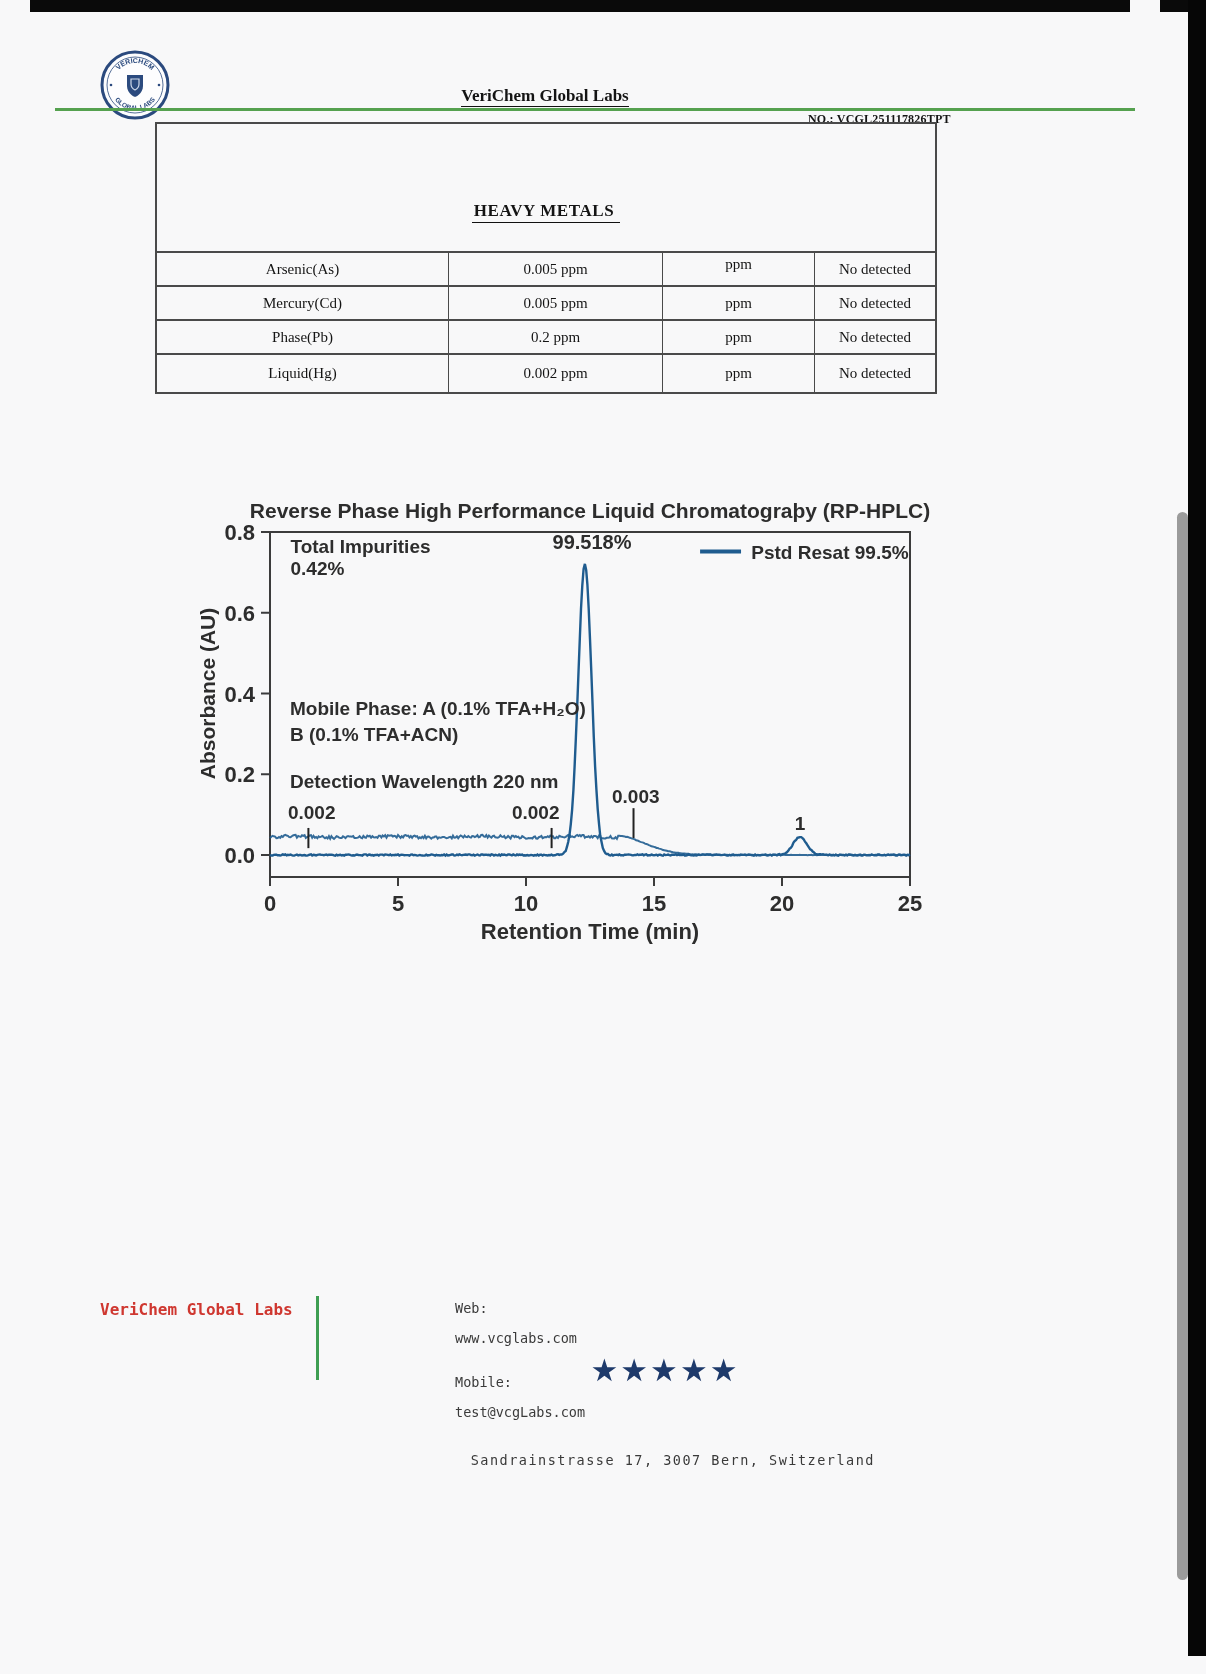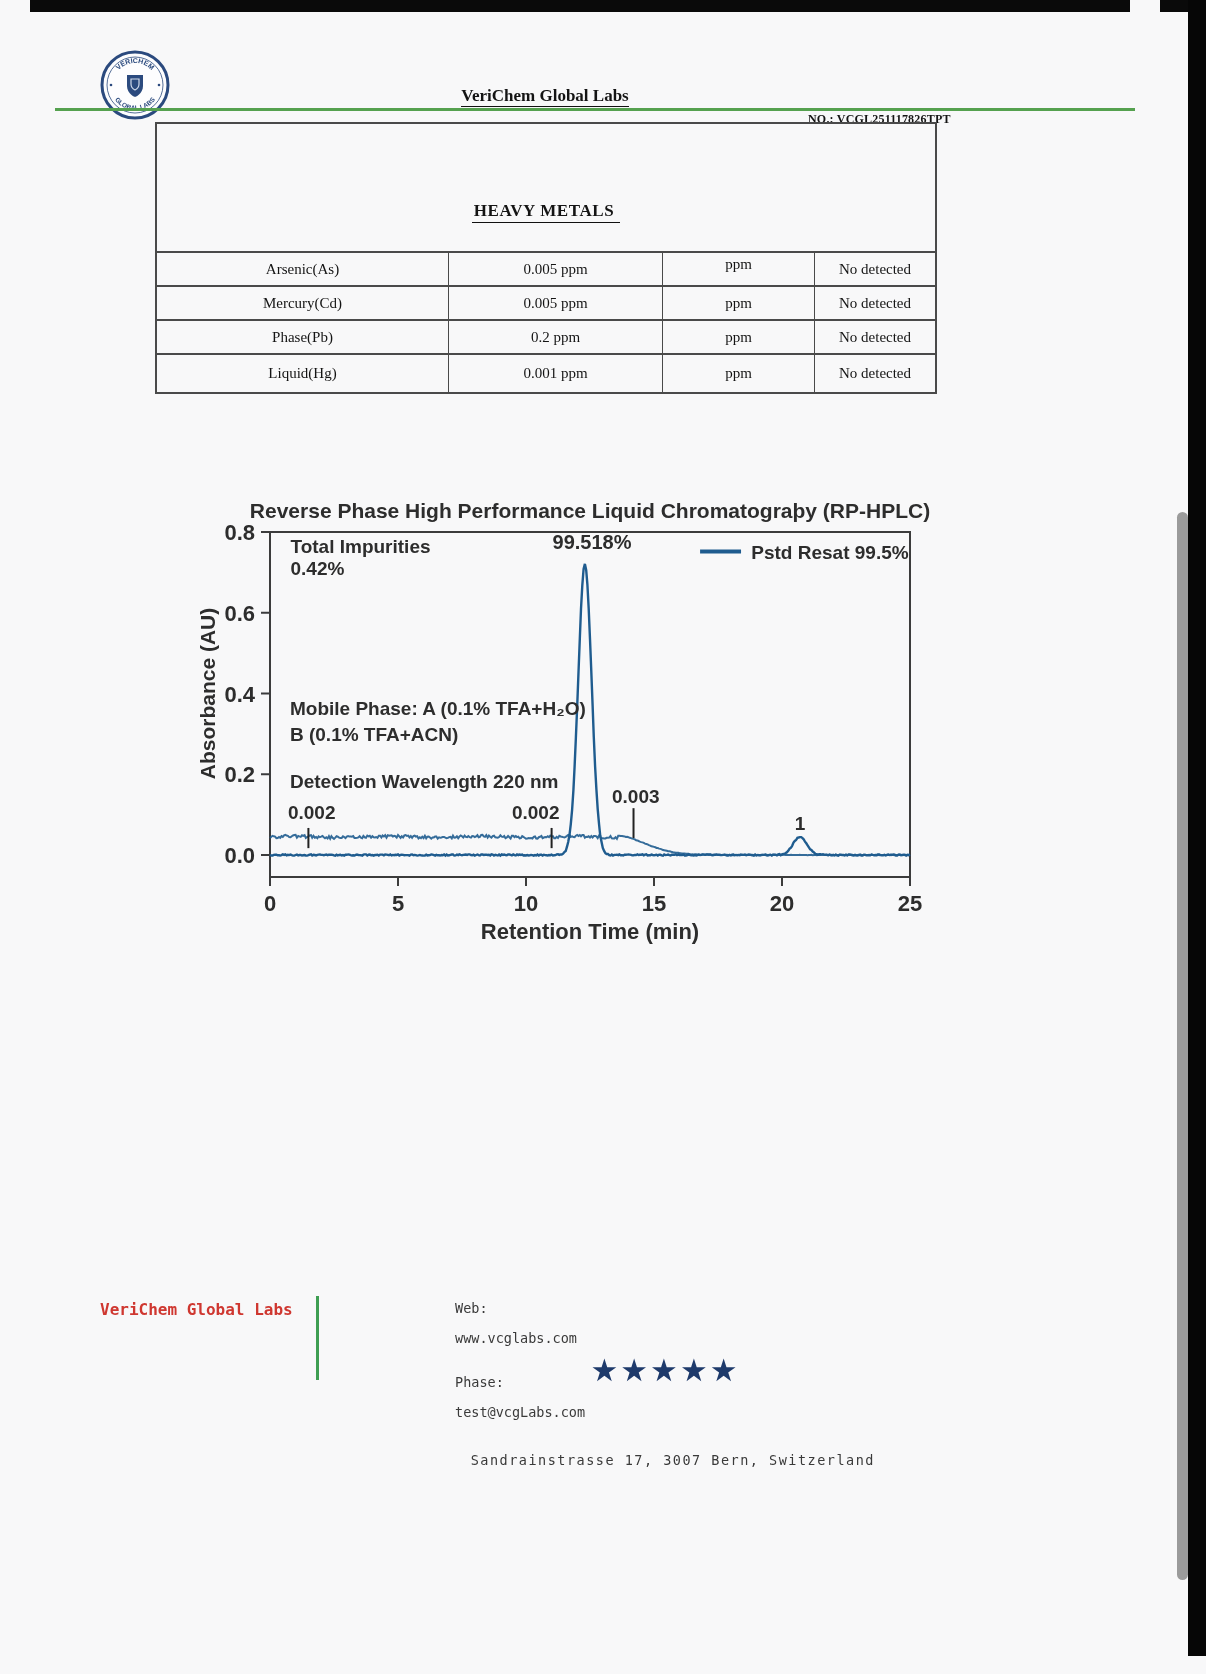--- a/index.html
+++ b/index.html
@@ -94,21 +94,21 @@
       <div class="t-cell c4">No detected</div>
     </div>
     <div class="t-row">
       <div class="t-cell c1">Phase(Pb)</div>
       <div class="t-cell c2">0.2 ppm</div>
       <div class="t-cell c3">ppm</div>
       <div class="t-cell c4">No detected</div>
     </div>
     <div class="t-row">
       <div class="t-cell c1">Liquid(Hg)</div>
-      <div class="t-cell c2">0.001 ppm</div>
+      <div class="t-cell c2">0.002 ppm</div>
       <div class="t-cell c3">ppm</div>
       <div class="t-cell c4">No detected</div>
     </div>
   </section>
 
   <div class="chart">
     <svg id="chart-svg" width="745" height="470" viewBox="0 0 745 470">
         <rect x="75" y="40" width="640" height="345" fill="none" stroke="#3c3c3c" stroke-width="2"></rect>
         <text x="395" y="26" text-anchor="middle" font-family="Liberation Sans, DejaVu Sans, sans-serif" font-size="21" font-weight="600" fill="#2d2d2d">Reverse Phase High Performance Liquid Chromatograþy (RP-HPLC)</text>
         <text x="395" y="447" text-anchor="middle" font-family="Liberation Sans, DejaVu Sans, sans-serif" font-size="22" font-weight="600" fill="#2d2d2d">Retention Time (min)</text>
@@ -155,20 +155,20 @@
       </svg>
   </div>
 
   <div class="f-brand">VeriChem Global Labs</div>
   <div class="f-divider"></div>
   <div class="f-contact">
     <div class="f-line1">
       <span>Web:</span>
         <span>www.vcglabs.com</span>
         <span class="gap"></span>
-        <span>Phase:</span>
+        <span>Mobile:</span>
         <span>test@vcgLabs.com</span>
     </div>
     <div class="f-addr">Sandrainstrasse 17, 3007 Bern, Switzerland</div>
   </div>
   <div class="f-stars">★★★★★</div>
 
 </div>
 
 </body></html>

